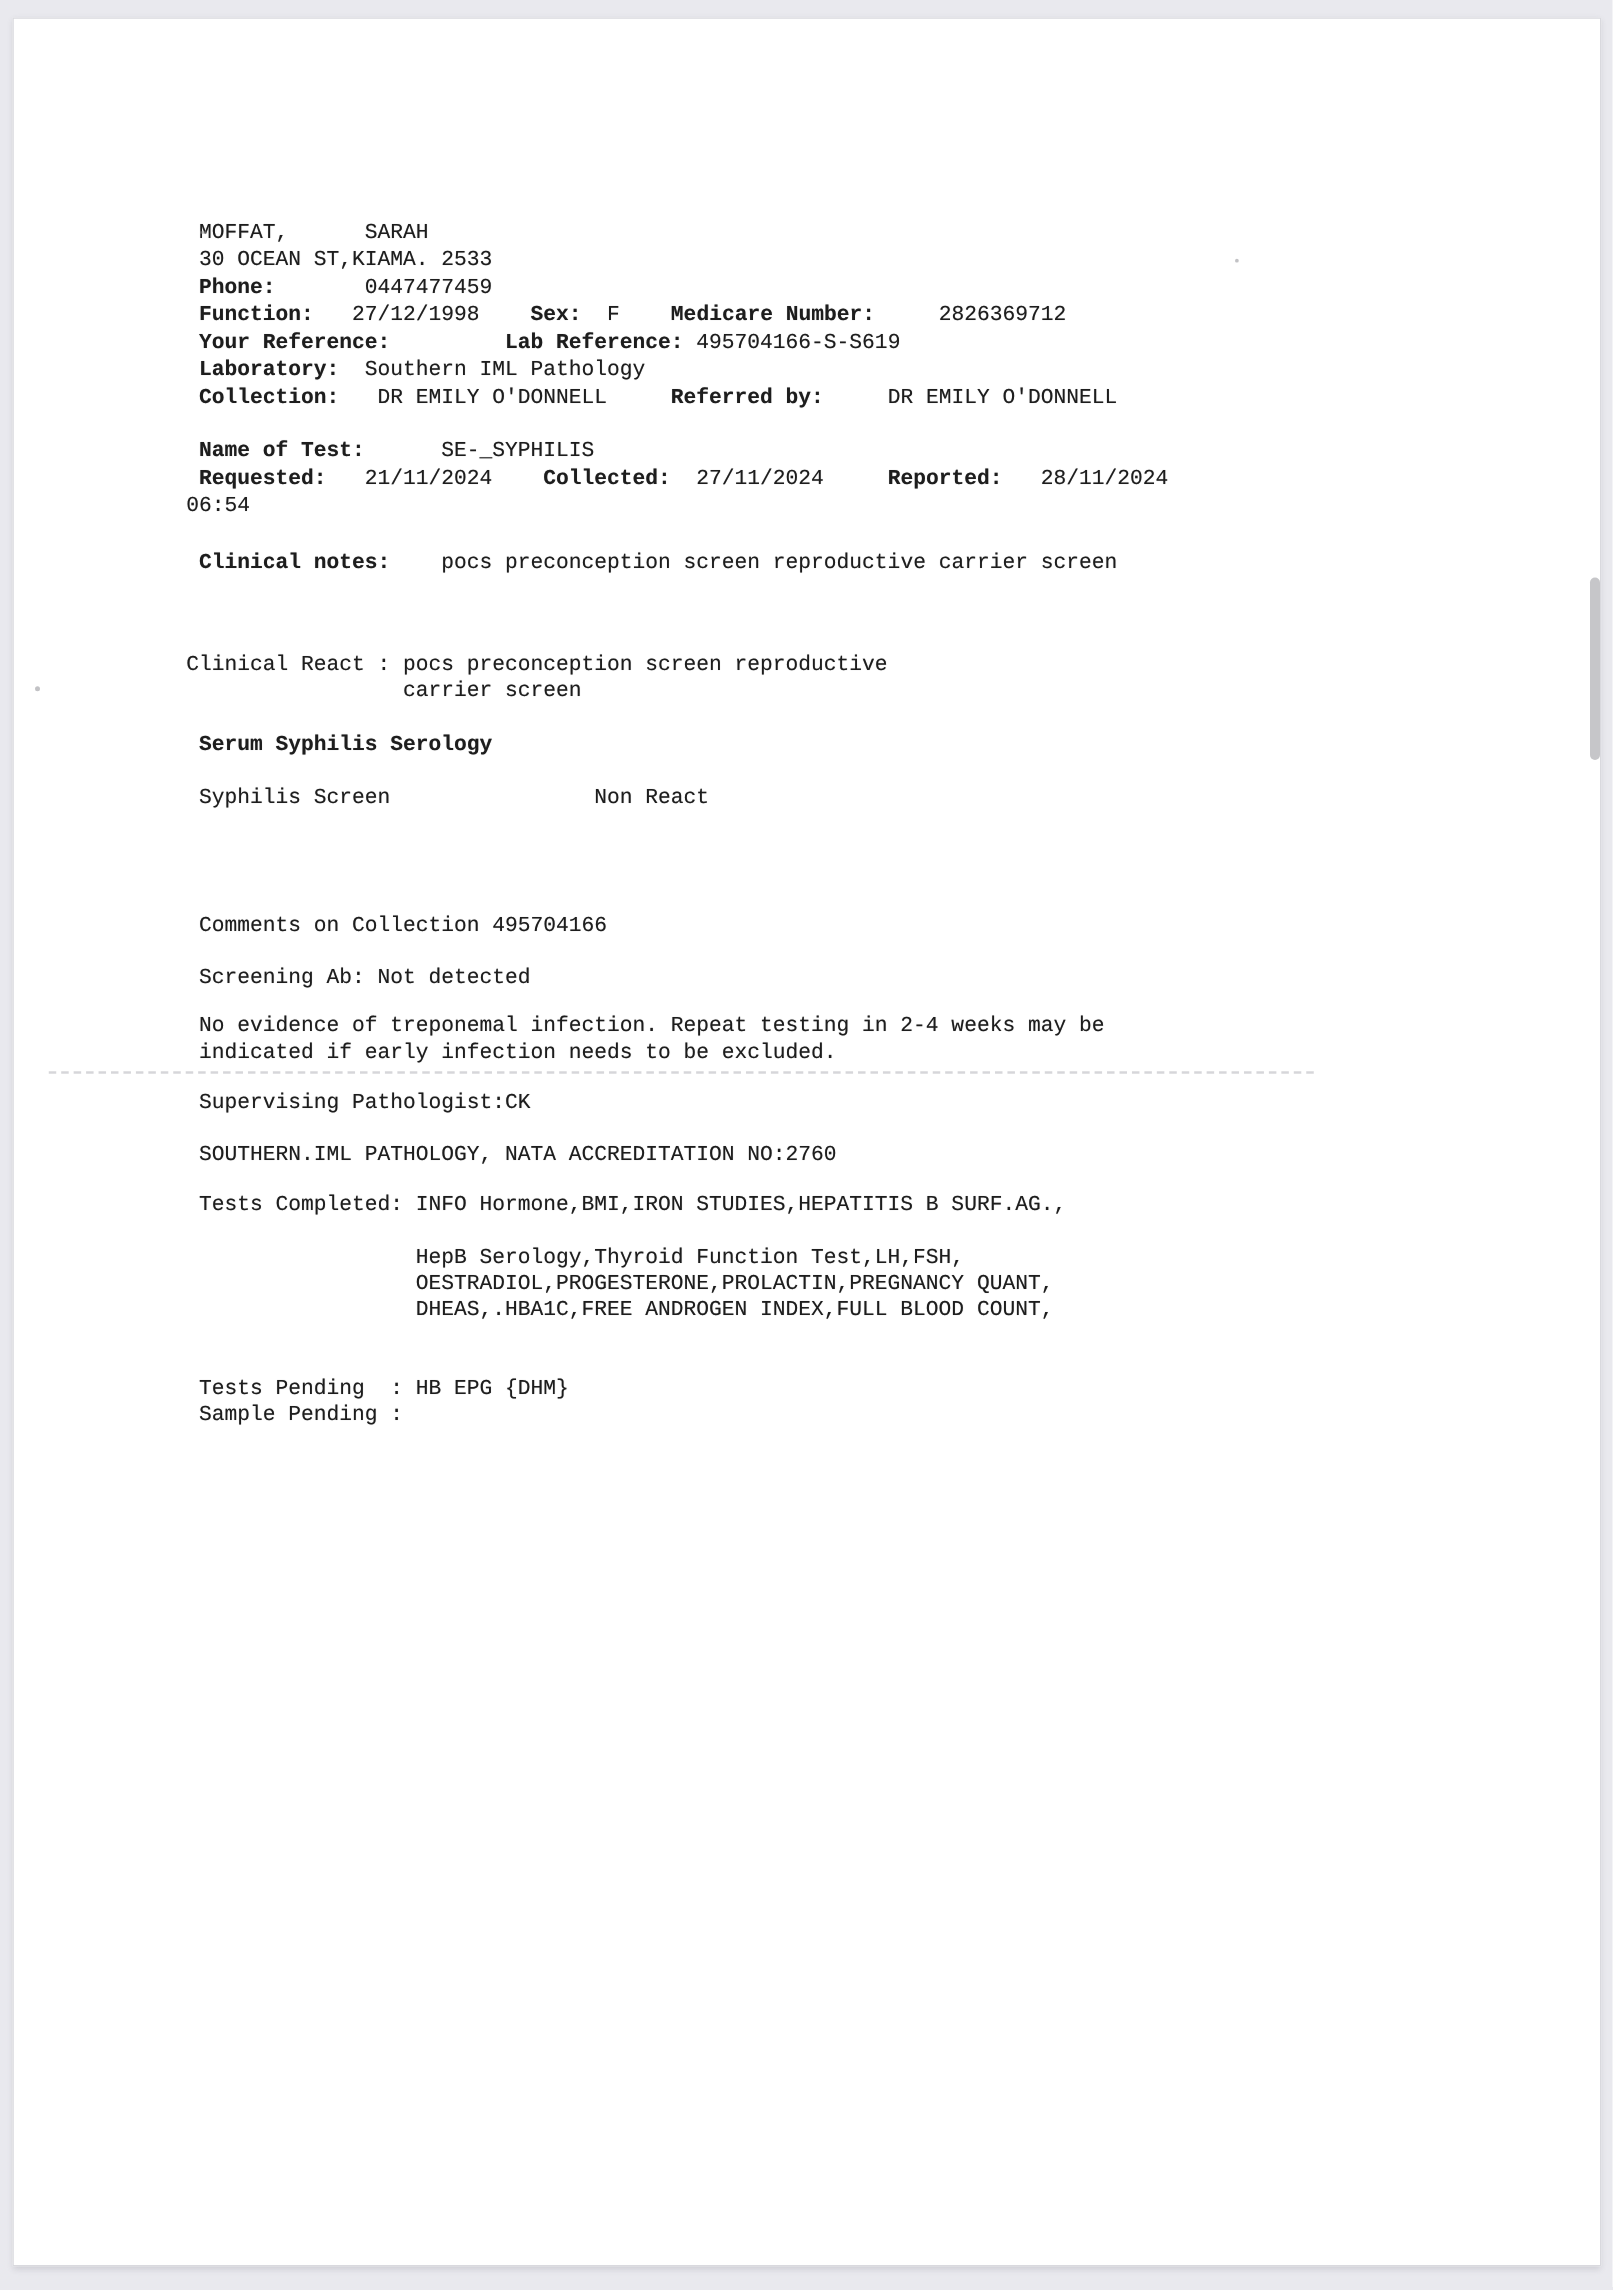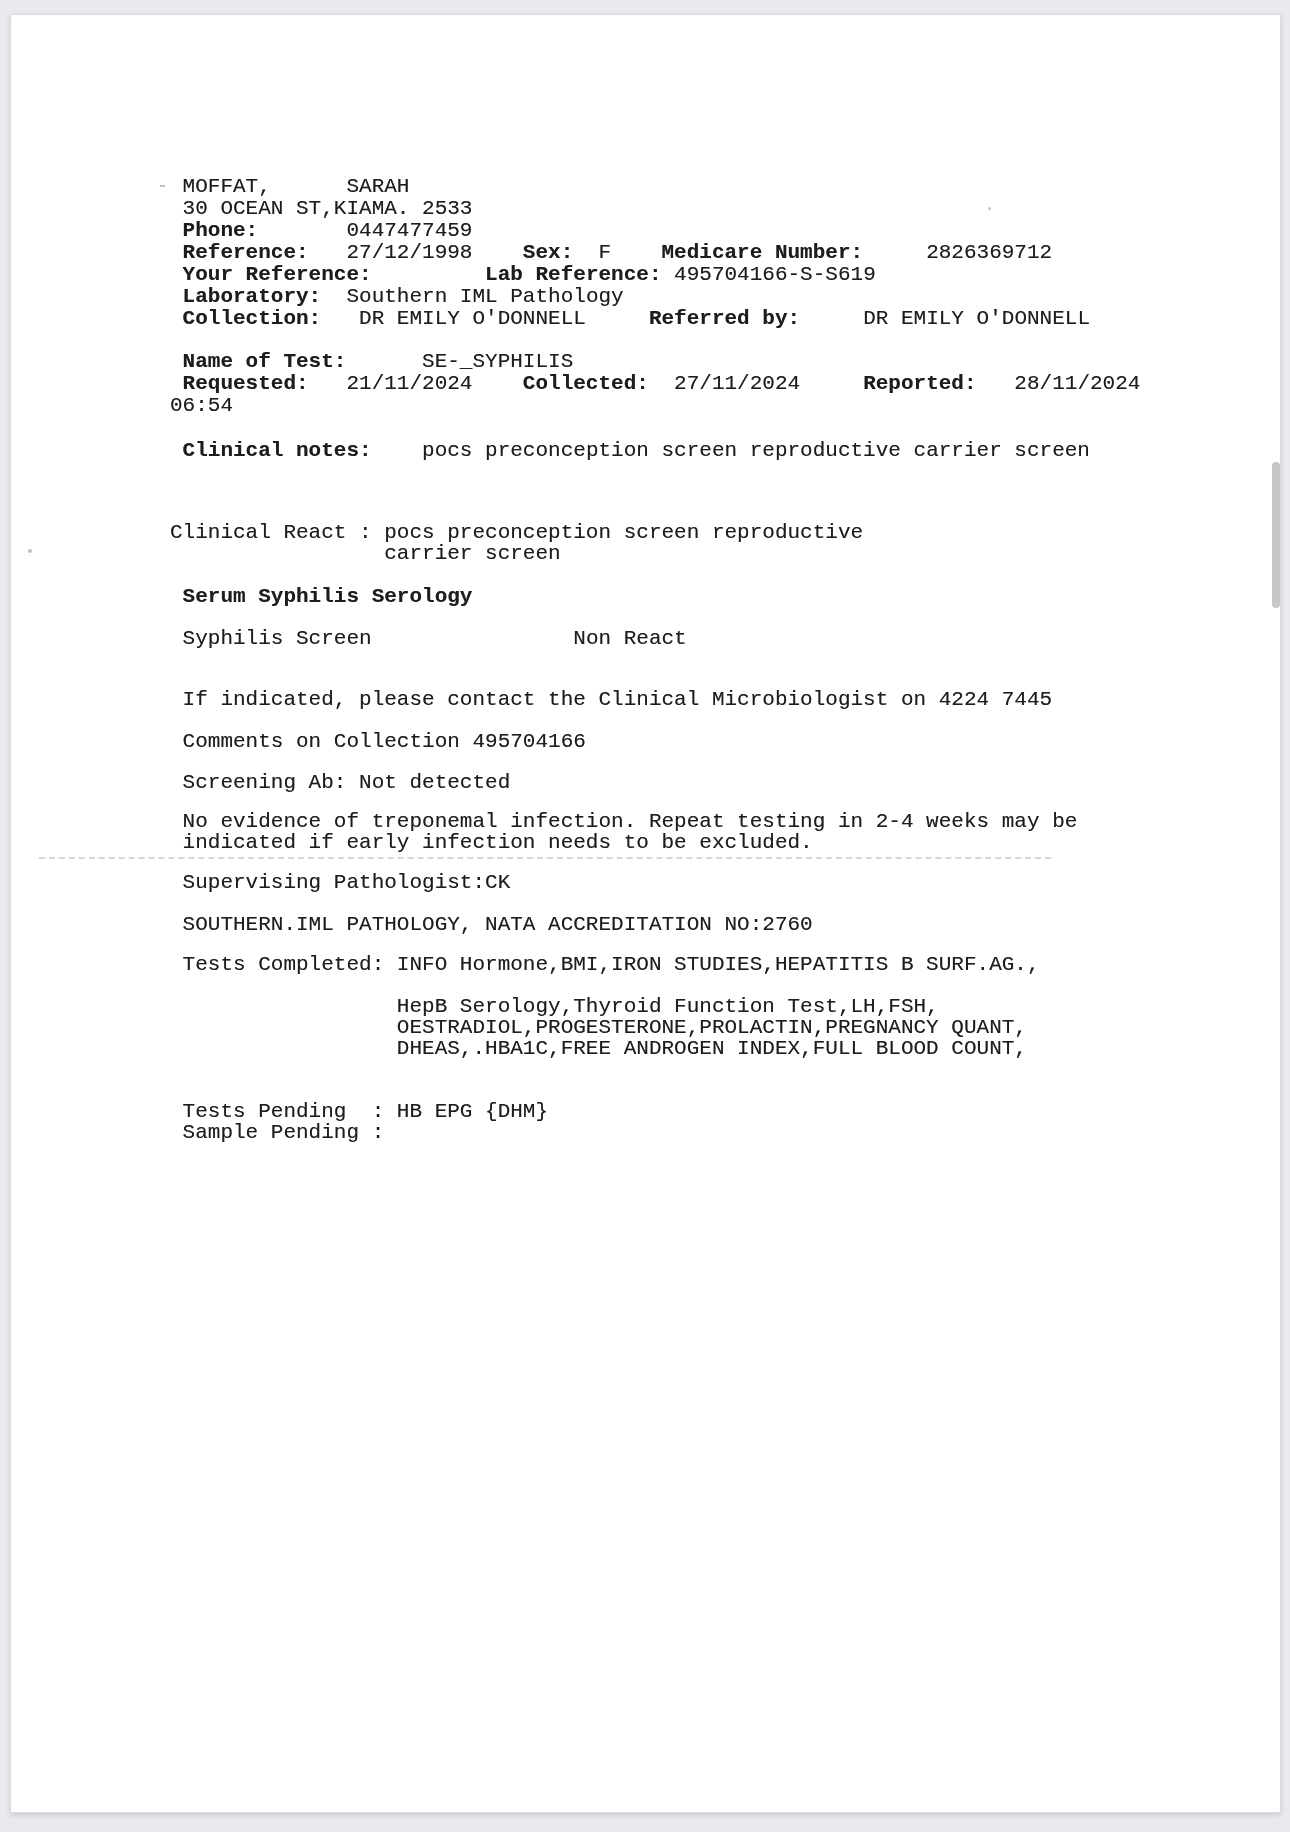--- a/index.html
+++ b/index.html
@@ -9,23 +9,23 @@
     font-family:"Liberation Mono","DejaVu Sans Mono",monospace;
   }
   .paper{
     position:absolute;left:10px;top:14px;width:1271px;height:1799px;
     background:#ffffff;
     border:1px solid #d9d9de;
     box-shadow:0 2px 5px rgba(70,70,90,0.18);
     box-sizing:border-box;
   }
   .ln{
-    position:absolute;left:159px;
+    position:absolute;left:138px;
     white-space:pre;
-    font-size:21px;line-height:21px;
+    font-size:17px;line-height:21px;
     color:#1d1d1d;
     text-shadow:0 0 0.6px rgba(25,25,25,0.45);
   }
   .ln span{white-space:pre;}
   .b{font-weight:bold;}
   .perforation{
     position:absolute;left:28px;top:842px;width:1012px;height:0;
     border-top:2px dashed #d2d2d6;
     opacity:0.9;
   }
@@ -41,21 +41,21 @@
 <body>
 
 <div class="paper">
 
   <div class="ln" style="top:161px"><span> MOFFAT,      SARAH</span></div>
 
   <div class="ln" style="top:183px"><span> 30 OCEAN ST,KIAMA. 2533</span></div>
 
   <div class="ln" style="top:205px"><span class="b"> Phone:</span><span>       0447477459</span></div>
 
-  <div class="ln" style="top:227px"><span class="b"> Reference:</span><span>   27/12/1998</span><span class="b">    Sex:</span><span>  F</span><span class="b">    Medicare Number:</span><span>     2826369712</span></div>
+  <div class="ln" style="top:227px"><span class="b"> Function:</span><span>   27/12/1998</span><span class="b">    Sex:</span><span>  F</span><span class="b">    Medicare Number:</span><span>     2826369712</span></div>
 
   <div class="ln" style="top:249px"><span class="b"> Your Reference:</span><span class="b">         Lab Reference:</span><span> 495704166-S-S619</span></div>
 
   <div class="ln" style="top:271px"><span class="b"> Laboratory:</span><span>  Southern IML Pathology</span></div>
 
   <div class="ln" style="top:293px"><span class="b"> Collection:</span><span>   DR EMILY O'DONNELL</span><span class="b">     Referred by:</span><span>     DR EMILY O'DONNELL</span></div>
 
   <div class="ln" style="top:336px"><span class="b"> Name of Test:</span><span>      SE-_SYPHILIS</span></div>
 
   <div class="ln" style="top:358px"><span class="b"> Requested:</span><span>   21/11/2024</span><span class="b">    Collected:</span><span>  27/11/2024</span><span class="b">     Reported:</span><span>   28/11/2024</span></div>
@@ -65,21 +65,20 @@
   <div class="ln" style="top:425px"><span class="b"> Clinical notes:</span><span>    pocs preconception screen reproductive carrier screen</span></div>
 
   <div class="ln" style="top:507px"><span>Clinical React : pocs preconception screen reproductive</span></div>
 
   <div class="ln" style="top:528px"><span>                 carrier screen</span></div>
 
   <div class="ln" style="top:571px"><span class="b"> Serum Syphilis Serology</span></div>
 
   <div class="ln" style="top:613px"><span> Syphilis Screen</span><span>                Non React</span></div>
 
-  <div class="ln" style="top:674px"><span> If indicated, please contact the Clinical Microbiologist on 4224 7445</span></div>
 
   <div class="ln" style="top:716px"><span> Comments on Collection 495704166</span></div>
 
   <div class="ln" style="top:757px"><span> Screening Ab: Not detected</span></div>
 
   <div class="ln" style="top:796px"><span> No evidence of treponemal infection. Repeat testing in 2-4 weeks may be</span></div>
 
   <div class="ln" style="top:817px"><span> indicated if early infection needs to be excluded.</span></div>
 
   <div class="perforation"></div>

